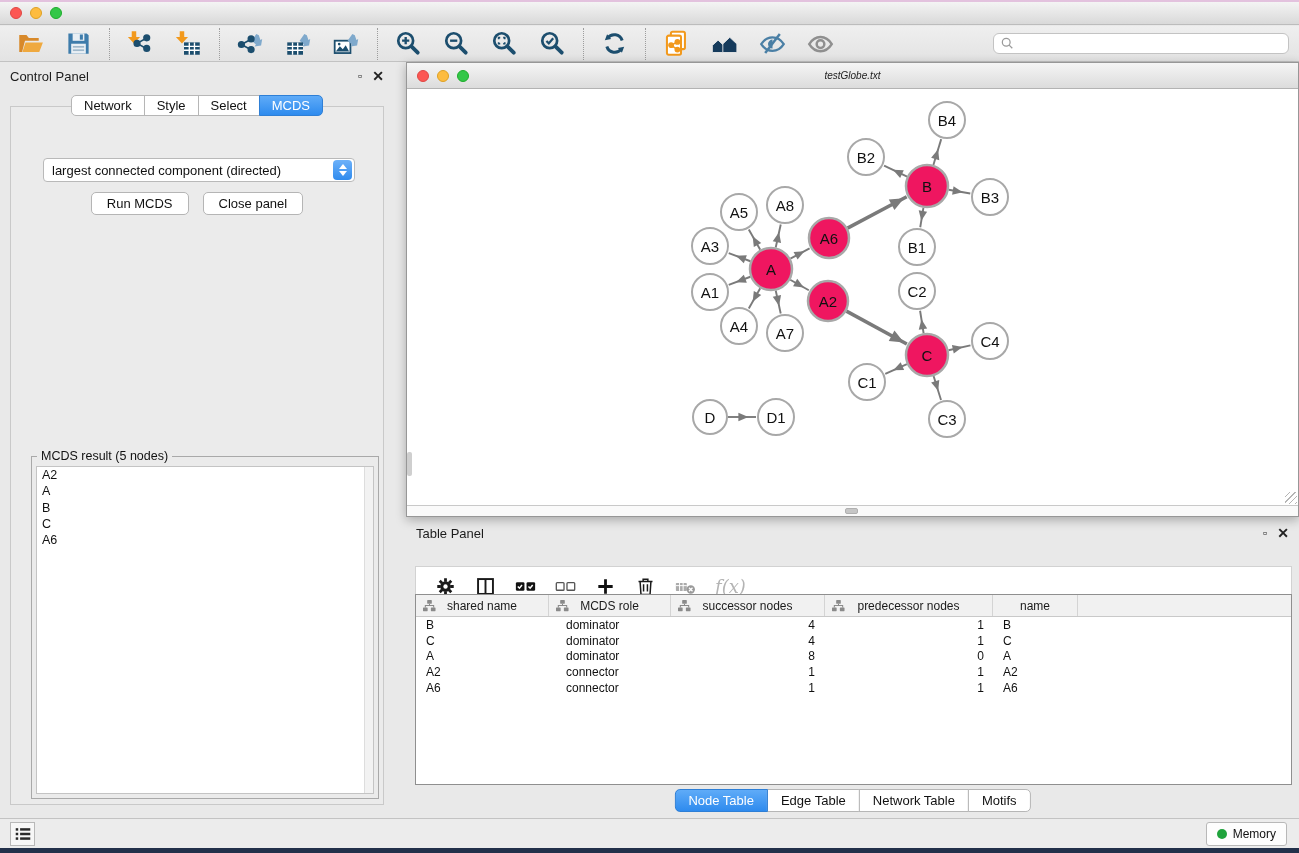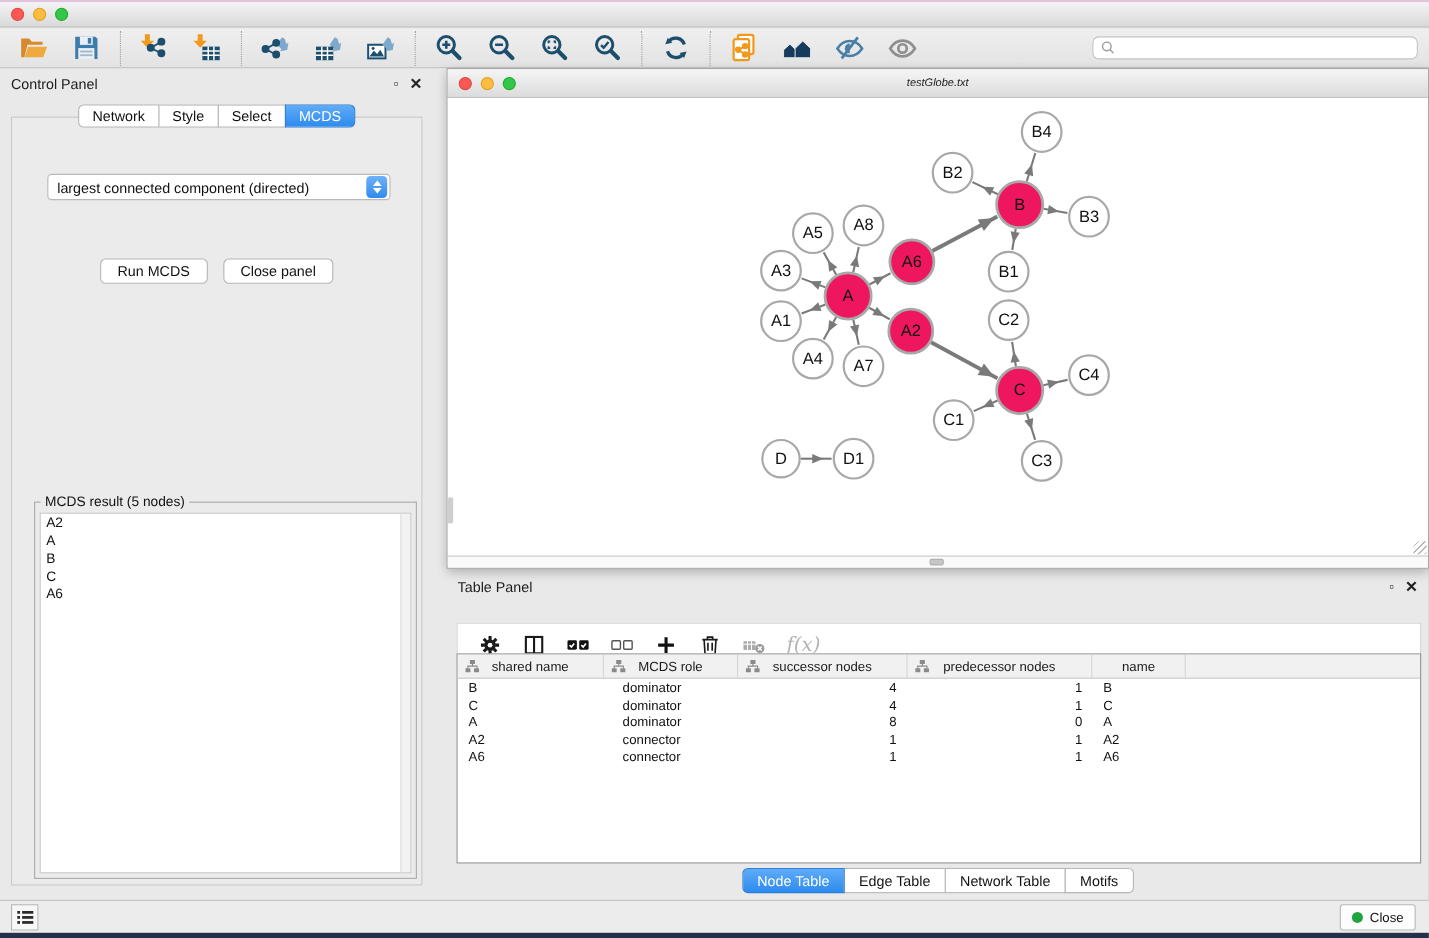--- a/index.html
+++ b/index.html
@@ -53,21 +53,21 @@
   .criterion { position:absolute; top:51px; left:32px; right:28px; height:24px; background:#fff;
                border:1px solid #b9b9b9; border-radius:4px; display:flex; align-items:center; cursor:pointer; }
   .criterion .val { flex:1; font-size:13px; color:#111; padding-left:8px; white-space:nowrap; }
   .stepper { width:19px; height:20px; margin-right:2px; border-radius:4px;
              background:linear-gradient(#6db1f9,#2f8bee); display:flex; flex-direction:column;
              align-items:center; justify-content:center; gap:2px; }
   .stepper .up    { width:0; height:0; border-left:4px solid transparent; border-right:4px solid transparent; border-bottom:5px solid #fff; }
   .stepper .down  { width:0; height:0; border-left:4px solid transparent; border-right:4px solid transparent; border-top:5px solid #fff; }
   .cp-buttons { position:absolute; top:85px; width:100%; display:flex; justify-content:center; gap:14px; }
   .btn { background:#fff; border:1px solid #b5b5b5; border-radius:5px; padding:3px 15px;
-         font-size:13px; color:#111; cursor:pointer;margin-top:43px; }
+         font-size:13px; color:#111; cursor:pointer; }
 
   .groupbox { position:absolute; left:4px; right:4px; top:349px; bottom:5px;
               border:1px solid #a9a9a9;margin-left:16px; }
   .groupbox legend, .gb-title { position:absolute; top:-8px; left:5px; background:#ebebeb;
               padding:0 4px; font-size:12.5px; color:#111; }
   .mcds-list { position:absolute; left:4px; right:4px; top:9px; bottom:4px; background:#fff;
                border:1px solid #c4c4c4; overflow:hidden; }
   .mcds-list .scroll { position:absolute; right:0; top:0; bottom:0; width:9px; background:#f2f2f2; border-left:1px solid #ddd; }
   .mcds-item { font-size:12.5px; color:#111; line-height:16.3px; padding-left:5px; cursor:default; }
 
@@ -637,17 +637,17 @@
             <rect x="7" y="3" width="14" height="3.4"></rect>
           <rect x="1" y="9.3" width="3.4" height="3.4"></rect>
             <rect x="7" y="9.3" width="14" height="3.4"></rect>
           <rect x="1" y="15.6" width="3.4" height="3.4"></rect>
             <rect x="7" y="15.6" width="14" height="3.4"></rect>
         </g>
       </svg>
     </div>
     <div class="memory-btn">
       <span class="memory-dot"></span>
-      <span class="memory-label">Close</span>
+      <span class="memory-label">Memory</span>
     </div>
   </div>
   <div class="bottom-strip"></div>
 </div>
 
 </body></html>

